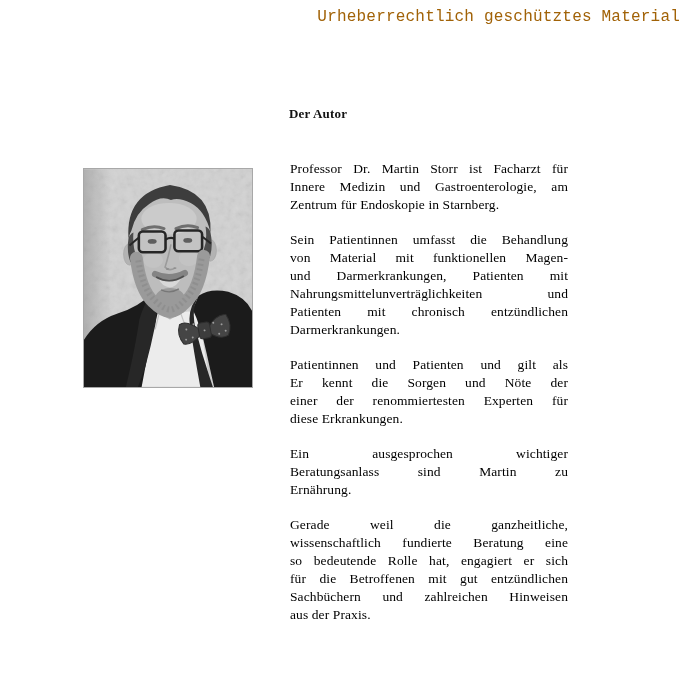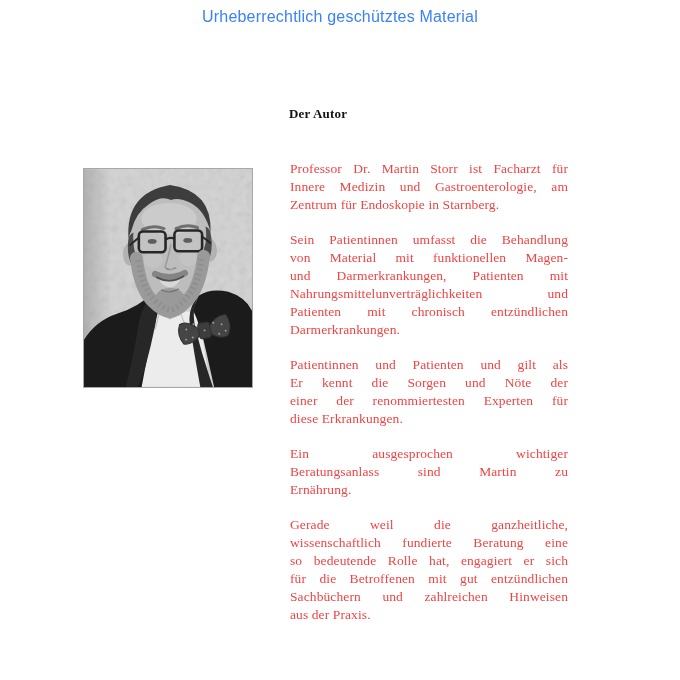--- a/index.html
+++ b/index.html
@@ -7,25 +7,25 @@
     position: relative;
     width: 680px;
     height: 680px;
     background: #ffffff;
     overflow: hidden;
     font-family: "Liberation Serif", "DejaVu Serif", serif;
   }
   .copyright {
     position: absolute;
     top: 7px; left: 0; right: 0;
-    text-align: center;
-    font-family: Liberation Sans, sans-serif;
+    text-align: right;
+    font-family: Liberation Mono, monospace;
     font-size: 16px;
     line-height: 20px;
-    color: #3b82f6;
+    color: #a16207;
     letter-spacing: 0.2px;
   }
   .heading {
     position: absolute;
     left: 289px; top: 106px;
     margin: 0;
     font-size: 13px;
     font-weight: bold;
     color: #131313;
     letter-spacing: 0.2px;
@@ -38,21 +38,21 @@
     border: 1px solid #a8a8a8;
     box-sizing: border-box;
     overflow: hidden;
     background: #d2d2d2;
   }
   .photo svg { display: block; width: 100%; height: 100%; }
   .text-col {
     position: absolute;
     left: 290px; top: 160px;
     width: 278px;
-    color: #ef4444;
+    color: #000000;
     font-size: 13.5px;
   }
   .para { margin: 0 0 17px 0; }
   .line {
     line-height: 18px;
     height: 18px;
     overflow: hidden;
     text-align: justify;
     text-align-last: justify;
     white-space: nowrap;

